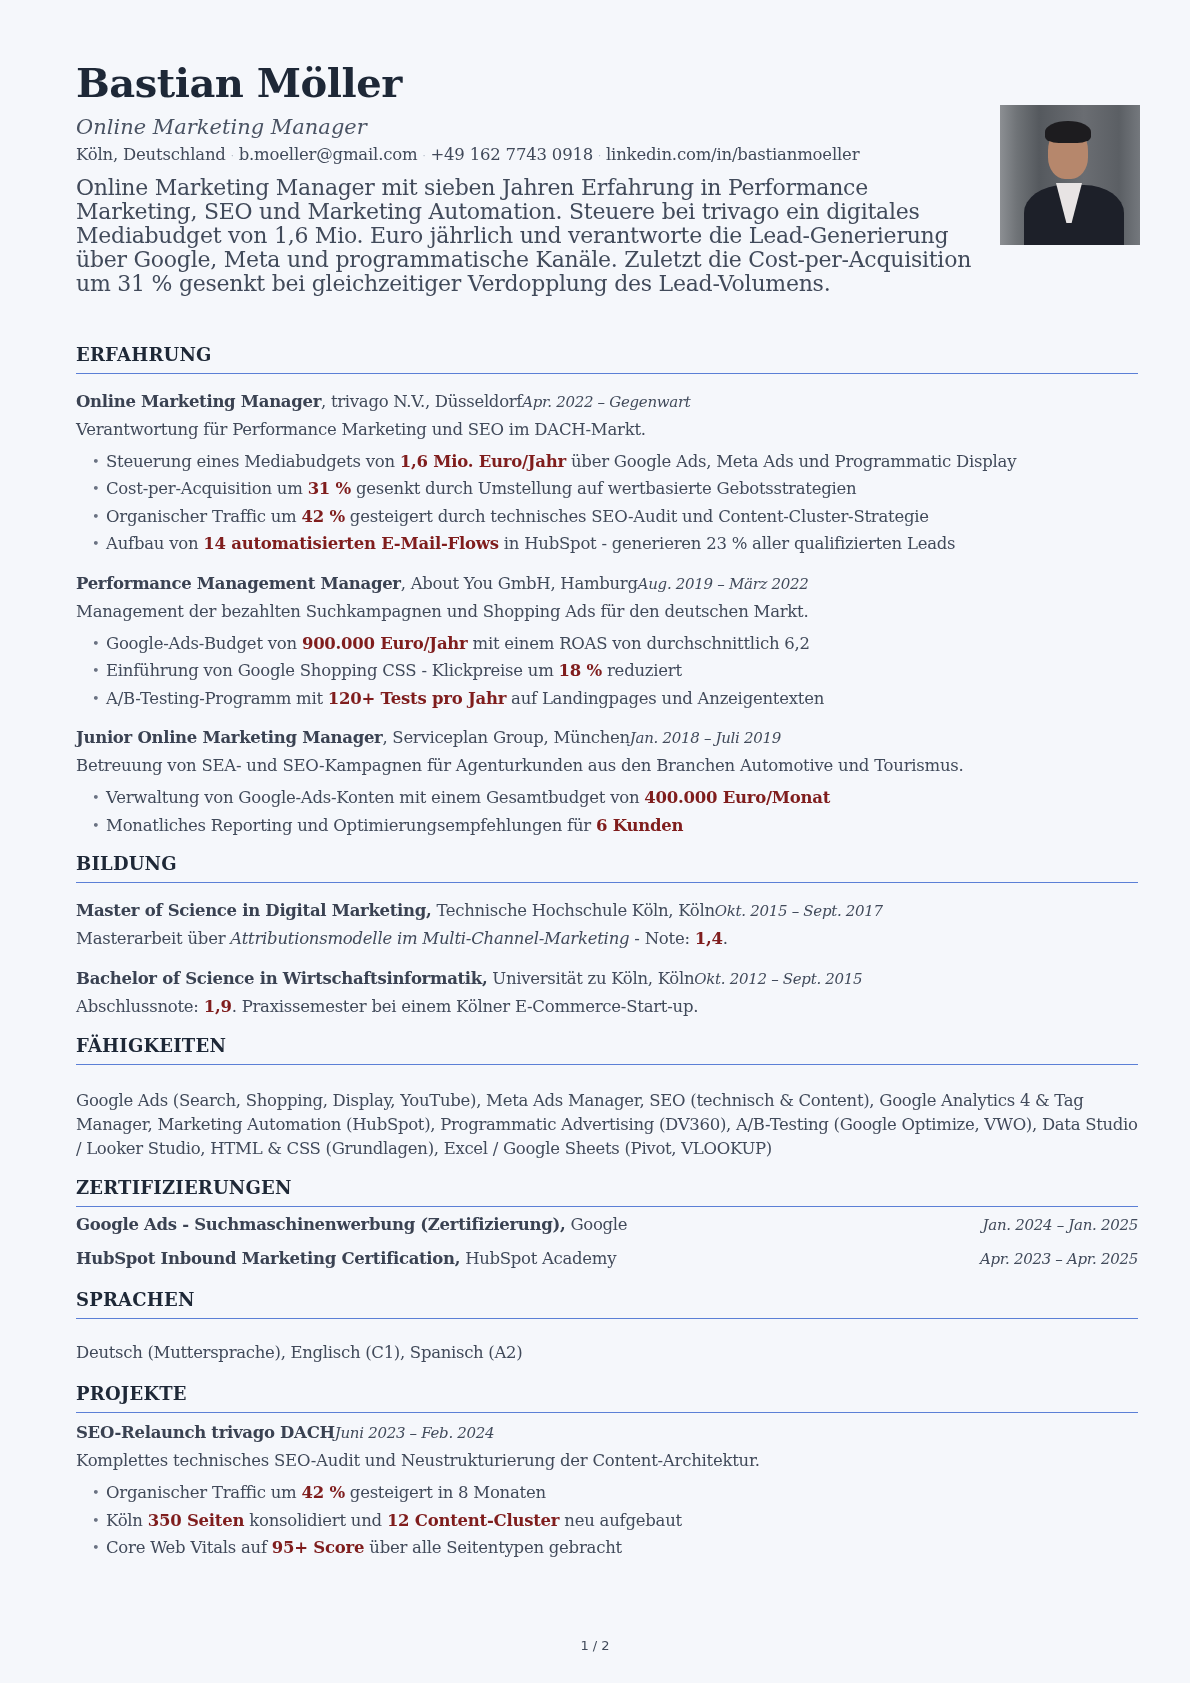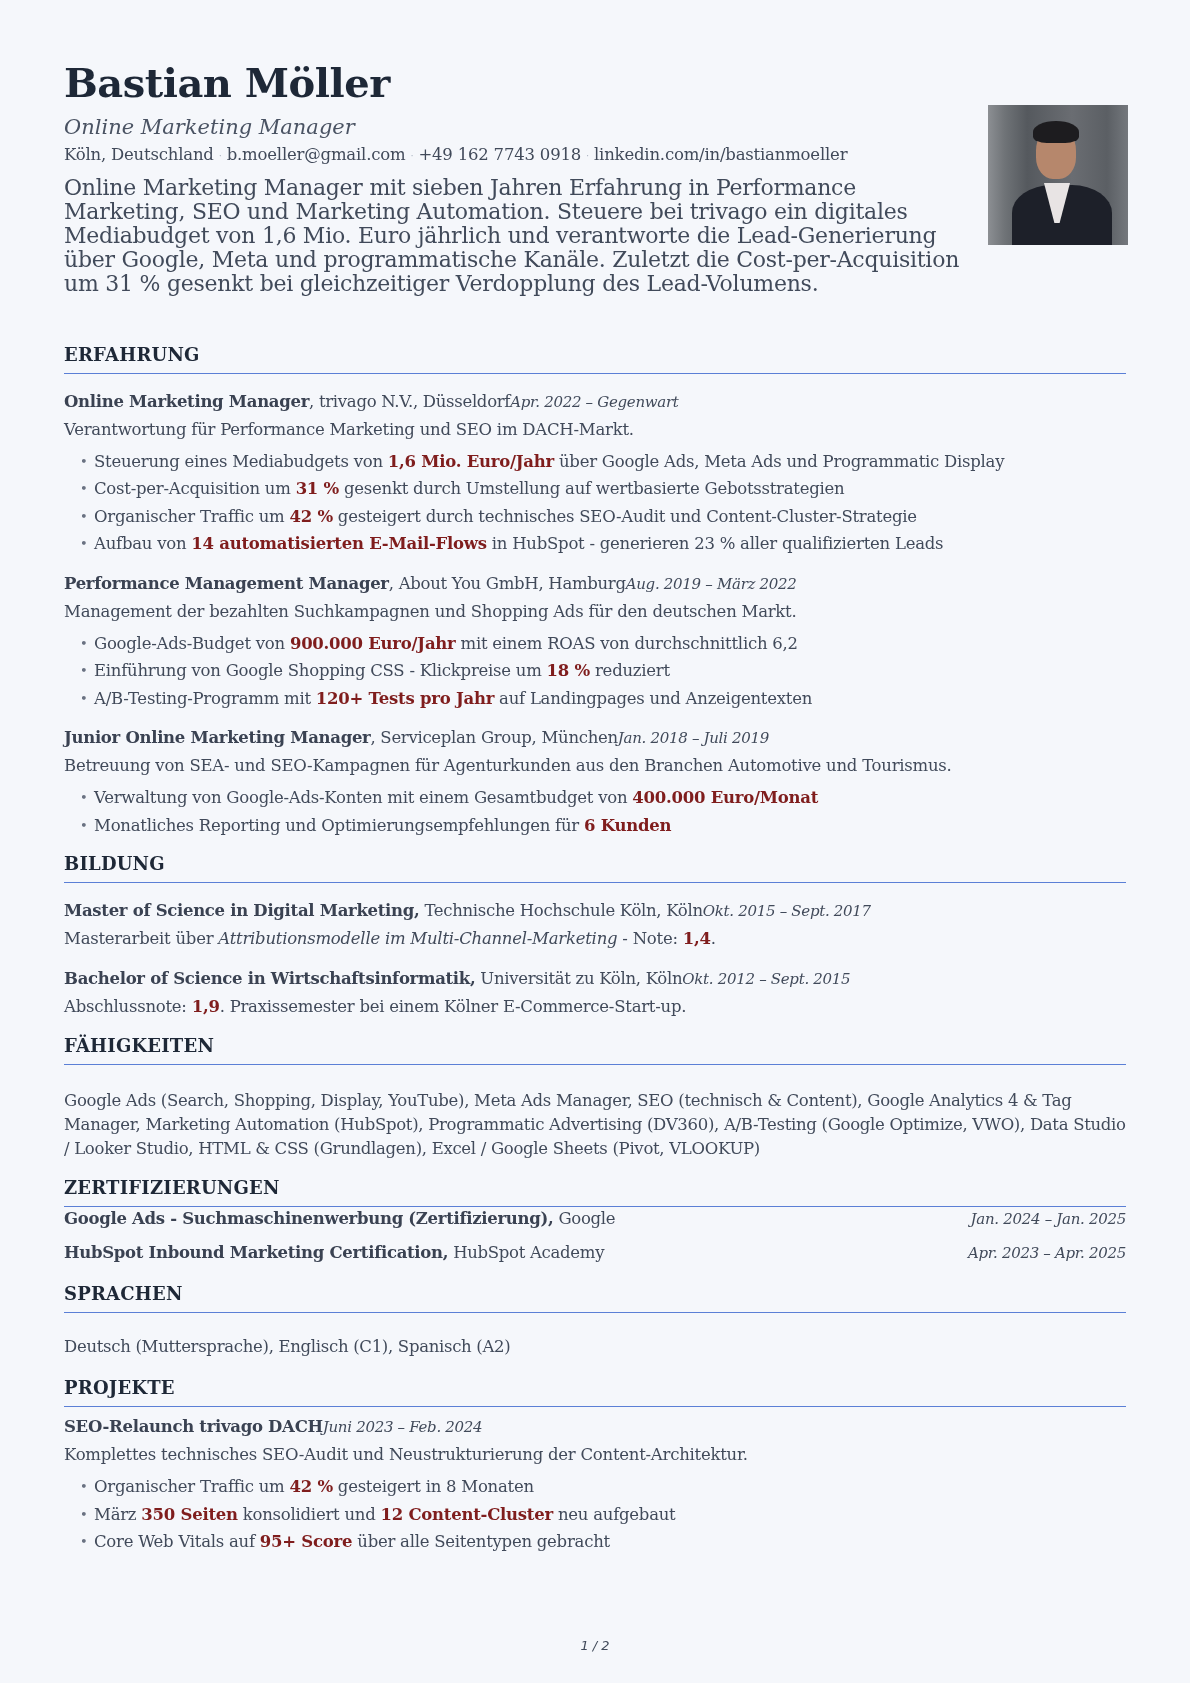--- a/index.html
+++ b/index.html
@@ -4,21 +4,21 @@
 <style>
   * { box-sizing: border-box; margin: 0; padding: 0; }
   html, body { width: 1190px; height: 1683px; background: #f5f7fb; }
   body {
     font-family: "DejaVu Serif", serif;
     color: #414a5a;
     font-size: 16.5px;
     position: relative;
     overflow: hidden;
   }
-  .page { position: absolute; left: 64px; top: 60px; width: 1062px; }
+  .page { position: absolute; left: 76px; top: 60px; width: 1062px; }
   .name {
     font-family: "DejaVu Serif", serif;
     font-weight: bold;
     font-size: 40px;
     color: #1e2837;
     letter-spacing: -0.5px;
     line-height: 46px;
   }
   .role {
     font-style: italic;
@@ -83,21 +83,21 @@
   .desc { line-height: 24px; margin-top: 4px; letter-spacing: -0.25px; }
   ul.bullets { list-style: none; margin-top: 6px; padding-left: 16px; }
   ul.bullets li { line-height: 27.5px; letter-spacing: -0.25px; position: relative; padding-left: 14px; }
   ul.bullets li::before { content: "•"; position: absolute; left: 0; color: #6a7282; font-size: 13px; }
   b { font-weight: bold; color: #7f1d1d; }
   .para { margin-top: 24px; line-height: 24px; letter-spacing: -0.3px; }
   .cert { display: flex; justify-content: space-between; align-items: baseline; line-height: 24px; }
   .cert + .cert { margin-top: 10px; }
   .footer {
     position: absolute; left: 0; width: 1190px; top: 1638px;
-    text-align: center; font-family: "DejaVu Sans", sans-serif; font-size: 13px; color: #414a5a; font-style: italic;
+    text-align: center; font-family: "DejaVu Sans", sans-serif; font-size: 13px; color: #414a5a;
   }
 </style>
 </head>
 <body>
 
 <div class="page">
 
   <div>
     <div class="name">Bastian Möller</div>
     <div class="role">Online Marketing Manager</div>
@@ -174,21 +174,21 @@
     </div>
   </div>
 
   <div class="section" style="margin-top:16px">
     <div class="section-title">FÄHIGKEITEN</div>
     <div class="para">Google Ads (Search, Shopping, Display, YouTube), Meta Ads Manager, SEO (technisch &amp; Content), Google Analytics 4 &amp; Tag Manager, Marketing Automation (HubSpot), Programmatic Advertising (DV360), A/B-Testing (Google Optimize, VWO), Data Studio / Looker Studio, HTML &amp; CSS (Grundlagen), Excel / Google Sheets (Pivot, VLOOKUP)</div>
   </div>
 
   <div class="section" style="margin-top:16px">
     <div class="section-title">ZERTIFIZIERUNGEN</div>
-    <div class="cert" style="margin-top:0">
+    <div class="cert" style="margin-top:6px">
       <div class="entry-title"><b>Google Ads - Suchmaschinenwerbung (Zertifizierung),</b><span> Google</span></div>
       <div class="date">Jan. 2024 – Jan. 2025</div>
     </div>
     <div class="cert">
       <div class="entry-title"><b>HubSpot Inbound Marketing Certification,</b><span> HubSpot Academy</span></div>
       <div class="date">Apr. 2023 – Apr. 2025</div>
     </div>
   </div>
 
   <div class="section" style="margin-top:18px">
@@ -199,20 +199,20 @@
   <div class="section" style="margin-top:18px">
     <div class="section-title">PROJEKTE</div>
     <div class="entry" style="margin-top:8px">
       <div class="entry-head">
         <div class="entry-title"><b>SEO-Relaunch trivago DACH</b></div>
         <div class="date">Juni 2023 – Feb. 2024</div>
       </div>
       <div class="desc">Komplettes technisches SEO-Audit und Neustrukturierung der Content-Architektur.</div>
       <ul class="bullets">
         <li><span>Organischer Traffic um </span><b>42 %</b><span> gesteigert in 8 Monaten</span></li>
-        <li><span>März </span><b>350 Seiten</b><span> konsolidiert und </span><b>12 Content-Cluster</b><span> neu aufgebaut</span></li>
+        <li><span>Köln </span><b>350 Seiten</b><span> konsolidiert und </span><b>12 Content-Cluster</b><span> neu aufgebaut</span></li>
         <li><span>Core Web Vitals auf </span><b>95+ Score</b><span> über alle Seitentypen gebracht</span></li>
       </ul>
     </div>
   </div>
 </div>
 
 <div class="footer">1 / 2</div>
 
 </body></html>

